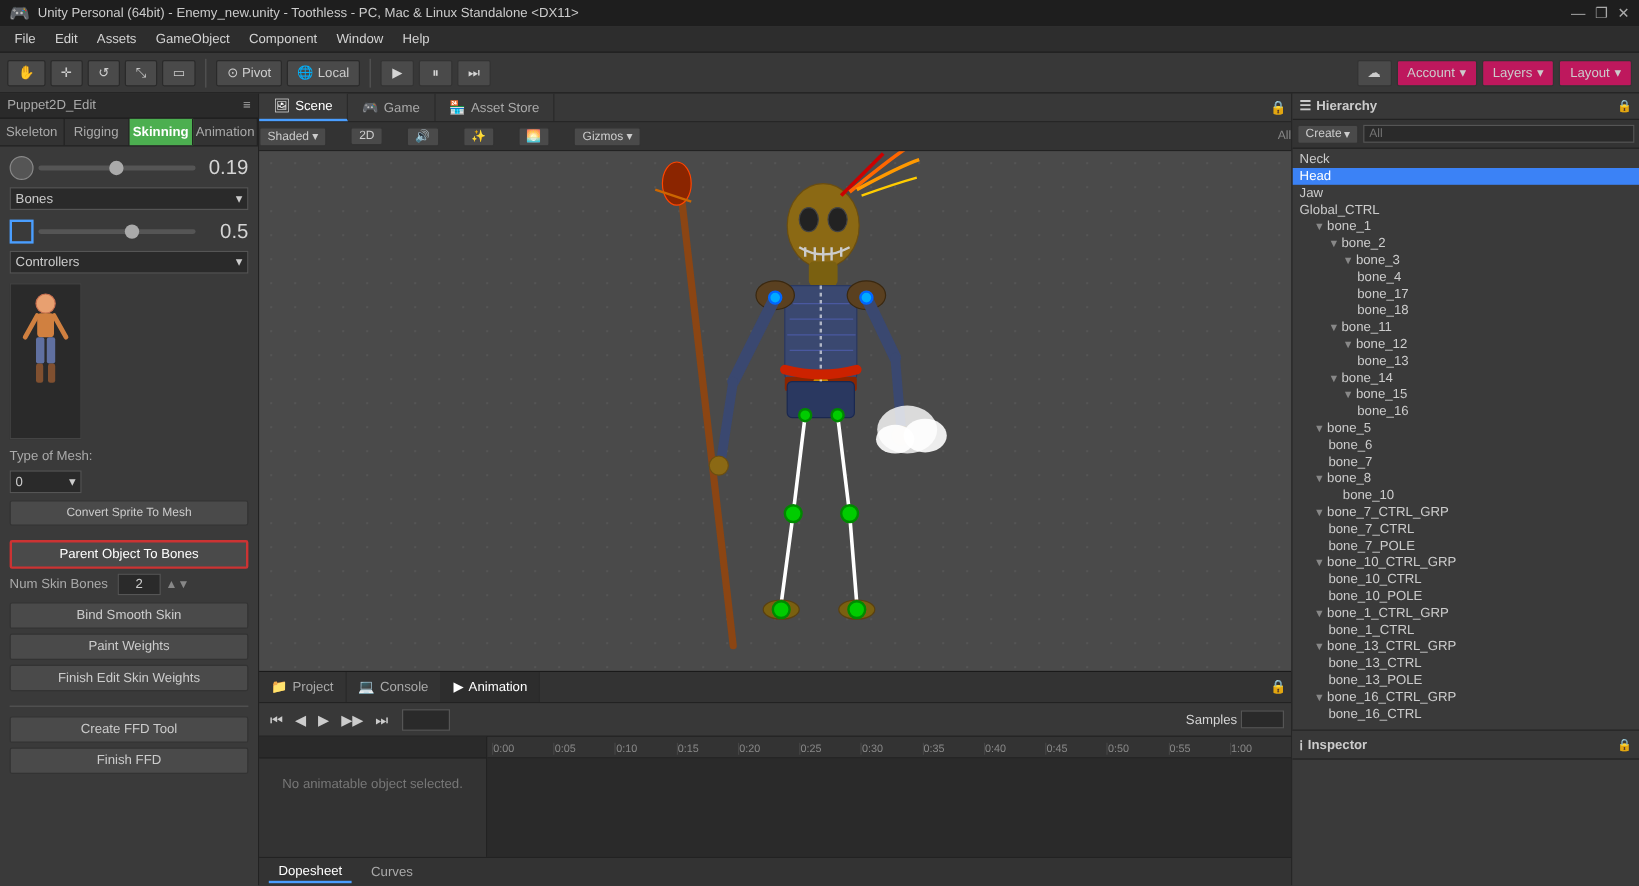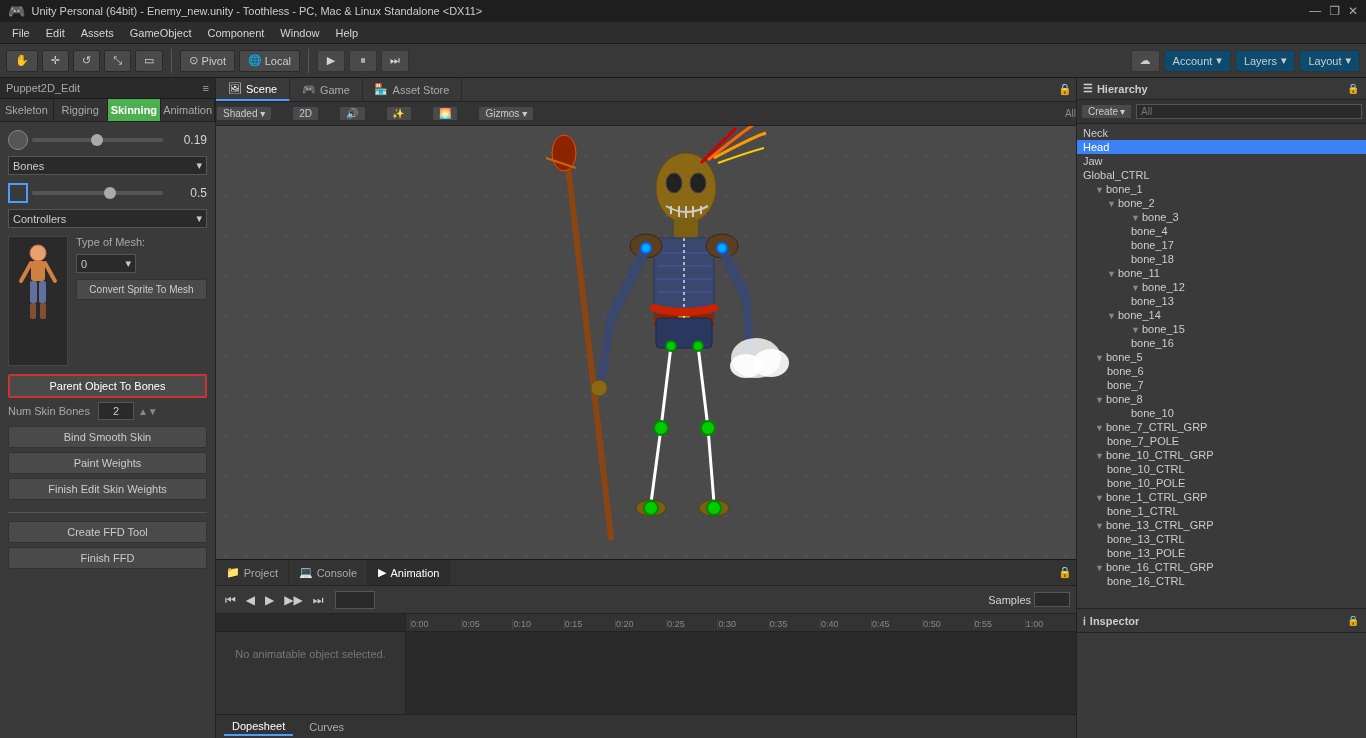--- a/index.html
+++ b/index.html
@@ -15,38 +15,38 @@
     #menu-bar { background: #2d2d2d; height: 22px; display: flex; align-items: center; padding: 0 4px; border-bottom: 1px solid #1a1a1a; }
     .menu-item { padding: 2px 8px; font-size: 11px; color: #d4d4d4; cursor: pointer; }
 
     
     #toolbar { background: #383838; height: 34px; display: flex; align-items: center; padding: 0 6px; gap: 4px; border-bottom: 1px solid #1a1a1a; }
     .toolbar-btn { background: #4a4a4a; border: 1px solid #2a2a2a; color: #ccc; padding: 2px 8px; font-size: 11px; cursor: pointer; height: 22px; border-radius: 2px; display: flex; align-items: center; gap: 3px; }
     .toolbar-sep { width: 1px; height: 24px; background: #555; margin: 0 4px; }
     .play-btn { background: #4a4a4a; border: 1px solid #333; width: 28px; height: 22px; display: flex; align-items: center; justify-content: center; cursor: pointer; border-radius: 2px; }
     #top-right-btns { margin-left: auto; display: flex; align-items: center; gap: 4px; }
     .cloud-btn { background: #4a4a4a; border: 1px solid #333; color: #ccc; padding: 2px 8px; font-size: 11px; cursor: pointer; height: 22px; border-radius: 2px; }
-    .dropdown-btn { background: #0c4a6e; border: 1px solid #333; color: #ccc; padding: 2px 8px; font-size: 11px; cursor: pointer; height: 22px; border-radius: 2px; display: flex; align-items: center; gap: 4px; }
+    .dropdown-btn { background: #be185d; border: 1px solid #333; color: #ccc; padding: 2px 8px; font-size: 11px; cursor: pointer; height: 22px; border-radius: 2px; display: flex; align-items: center; gap: 4px; }
 
     
     #main { display: flex; height: calc(738px - 22px - 22px - 34px); }
 
     
     #left-panel { width: 216px; background: #3a3a3a; border-right: 1px solid #222; display: flex; flex-direction: column; flex-shrink: 0; }
     #puppet2d-header { background: #2a2a2a; padding: 4px 6px; font-size: 11px; color: #aaa; border-bottom: 1px solid #1a1a1a; display: flex; justify-content: space-between; }
     #mode-tabs { display: flex; background: #333; border-bottom: 1px solid #222; }
     .mode-tab { flex: 1; text-align: center; padding: 5px 0; font-size: 11px; cursor: pointer; color: #aaa; border-right: 1px solid #222; }
     .mode-tab.active { background: #4CAF50; color: #fff; font-weight: bold; }
 
     #left-content { flex: 1; padding: 8px; overflow-y: auto; }
 
     .slider-row { display: flex; align-items: center; margin-bottom: 6px; gap: 4px; }
     .slider-track { flex: 1; height: 4px; background: #555; border-radius: 2px; position: relative; }
     .slider-thumb { width: 12px; height: 12px; background: #aaa; border-radius: 50%; position: absolute; top: -4px; cursor: pointer; }
-    .slider-val { width: 40px; text-align: right; font-size: 12px; }
+    .slider-val { width: 40px; text-align: right; font-size: 17px; }
     .circle-indicator { width: 20px; height: 20px; background: #555; border-radius: 50%; border: 1px solid #888; flex-shrink: 0; }
     .square-indicator { width: 20px; height: 20px; background: transparent; border: 2px solid #4a9eff; flex-shrink: 0; }
 
     .select-row { display: flex; align-items: center; margin-bottom: 8px; }
     .select-box { background: #2a2a2a; border: 1px solid #555; color: #ccc; padding: 2px 4px; font-size: 11px; width: 100%; display: flex; justify-content: space-between; align-items: center; cursor: pointer; }
 
     .label-row { display: flex; align-items: center; margin-bottom: 6px; gap: 6px; }
     .label-text { font-size: 11px; color: #aaa; }
 
     .section-divider { height: 1px; background: #555; margin: 8px 0; }
@@ -75,21 +75,21 @@
     #hierarchy-panel { flex: 1; display: flex; flex-direction: column; overflow: hidden; }
     #hierarchy-header { background: #383838; padding: 4px 6px; font-size: 11px; font-weight: bold; color: #ccc; border-bottom: 1px solid #222; display: flex; align-items: center; gap: 4px; }
     #hierarchy-toolbar { background: #333; height: 24px; display: flex; align-items: center; padding: 0 4px; gap: 4px; border-bottom: 1px solid #222; }
     .h-create-btn { background: #4a4a4a; border: 1px solid #333; color: #ccc; padding: 1px 6px; font-size: 10px; cursor: pointer; border-radius: 2px; display: flex; align-items: center; gap: 2px; }
     .h-search { background: #2a2a2a; border: 1px solid #555; color: #ccc; padding: 1px 4px; font-size: 10px; flex: 1; }
     #hierarchy-list { flex: 1; overflow-y: scroll; padding: 2px 0; }
     .h-item { padding: 1px 6px; font-size: 11px; color: #ccc; cursor: pointer; white-space: nowrap; }
     .h-item.selected { background: #3b82f6; color: #fff; }
     .h-indent-1 { padding-left: 18px; }
     .h-indent-2 { padding-left: 30px; }
-    .h-indent-3 { padding-left: 54px; }
+    .h-indent-3 { padding-left: 42px; }
     .h-indent-4 { padding-left: 54px; }
     .h-arrow { display: inline-block; margin-right: 2px; color: #888; font-size: 9px; }
 
     
     #inspector-panel { background: #3a3a3a; border-top: 1px solid #222; min-height: 120px; }
     #inspector-header { background: #383838; padding: 4px 6px; font-size: 11px; font-weight: bold; color: #ccc; border-bottom: 1px solid #222; display: flex; align-items: center; gap: 4px; justify-content: space-between; }
 
     
     #anim-panel { background: #2d2d2d; border-top: 1px solid #1a1a1a; }
     #anim-tabs { display: flex; background: #333; border-bottom: 1px solid #222; height: 26px; }
@@ -219,21 +219,21 @@
       </div>
       
       <div class="select-row">
         <div class="select-box">
           <span>Controllers</span>
           <span>▾</span>
         </div>
       </div>
 
       
-      <div style="display:flex; gap:8px; margin-bottom:8px;">
+      <div style="display:flex; gap:8px; margin-bottom:8px;flex-direction:column;">
         <div style="width:60px; height:130px; background:#2a2a2a; border:1px solid #444; display:flex; align-items:center; justify-content:center; flex-shrink:0;">
           <svg width="50" height="120" viewBox="0 0 50 120">
 
             <circle cx="25" cy="12" r="8" fill="#e8a070" stroke="#c87050" stroke-width="1"></circle>
             <rect x="18" y="20" width="14" height="20" rx="3" fill="#d08040"></rect>
             <line x1="18" y1="22" x2="8" y2="40" stroke="#d08040" stroke-width="4" stroke-linecap="round"></line>
             <line x1="32" y1="22" x2="42" y2="40" stroke="#d08040" stroke-width="4" stroke-linecap="round"></line>
             <rect x="17" y="40" width="7" height="22" rx="2" fill="#6070a0"></rect>
             <rect x="26" y="40" width="7" height="22" rx="2" fill="#6070a0"></rect>
             <rect x="17" y="62" width="6" height="16" rx="2" fill="#805030"></rect>
@@ -491,20 +491,21 @@
         <div class="h-item h-indent-4">bone_13</div>
         <div class="h-item h-indent-2"><span class="h-arrow">▼</span>bone_14</div>
         <div class="h-item h-indent-3"><span class="h-arrow">▼</span>bone_15</div>
         <div class="h-item h-indent-4">bone_16</div>
         <div class="h-item h-indent-1"><span class="h-arrow">▼</span>bone_5</div>
         <div class="h-item h-indent-2">bone_6</div>
         <div class="h-item h-indent-2">bone_7</div>
         <div class="h-item h-indent-1"><span class="h-arrow">▼</span>bone_8</div>
         <div class="h-item h-indent-3">bone_10</div>
         <div class="h-item h-indent-1"><span class="h-arrow">▼</span>bone_7_CTRL_GRP</div>
+        <div class="h-item h-indent-2">bone_7_CTRL</div>
         <div class="h-item h-indent-2">bone_7_POLE</div>
         <div class="h-item h-indent-1"><span class="h-arrow">▼</span>bone_10_CTRL_GRP</div>
         <div class="h-item h-indent-2">bone_10_CTRL</div>
         <div class="h-item h-indent-2">bone_10_POLE</div>
         <div class="h-item h-indent-1"><span class="h-arrow">▼</span>bone_1_CTRL_GRP</div>
         <div class="h-item h-indent-2">bone_1_CTRL</div>
         <div class="h-item h-indent-1"><span class="h-arrow">▼</span>bone_13_CTRL_GRP</div>
         <div class="h-item h-indent-2">bone_13_CTRL</div>
         <div class="h-item h-indent-2">bone_13_POLE</div>
         <div class="h-item h-indent-1"><span class="h-arrow">▼</span>bone_16_CTRL_GRP</div>

